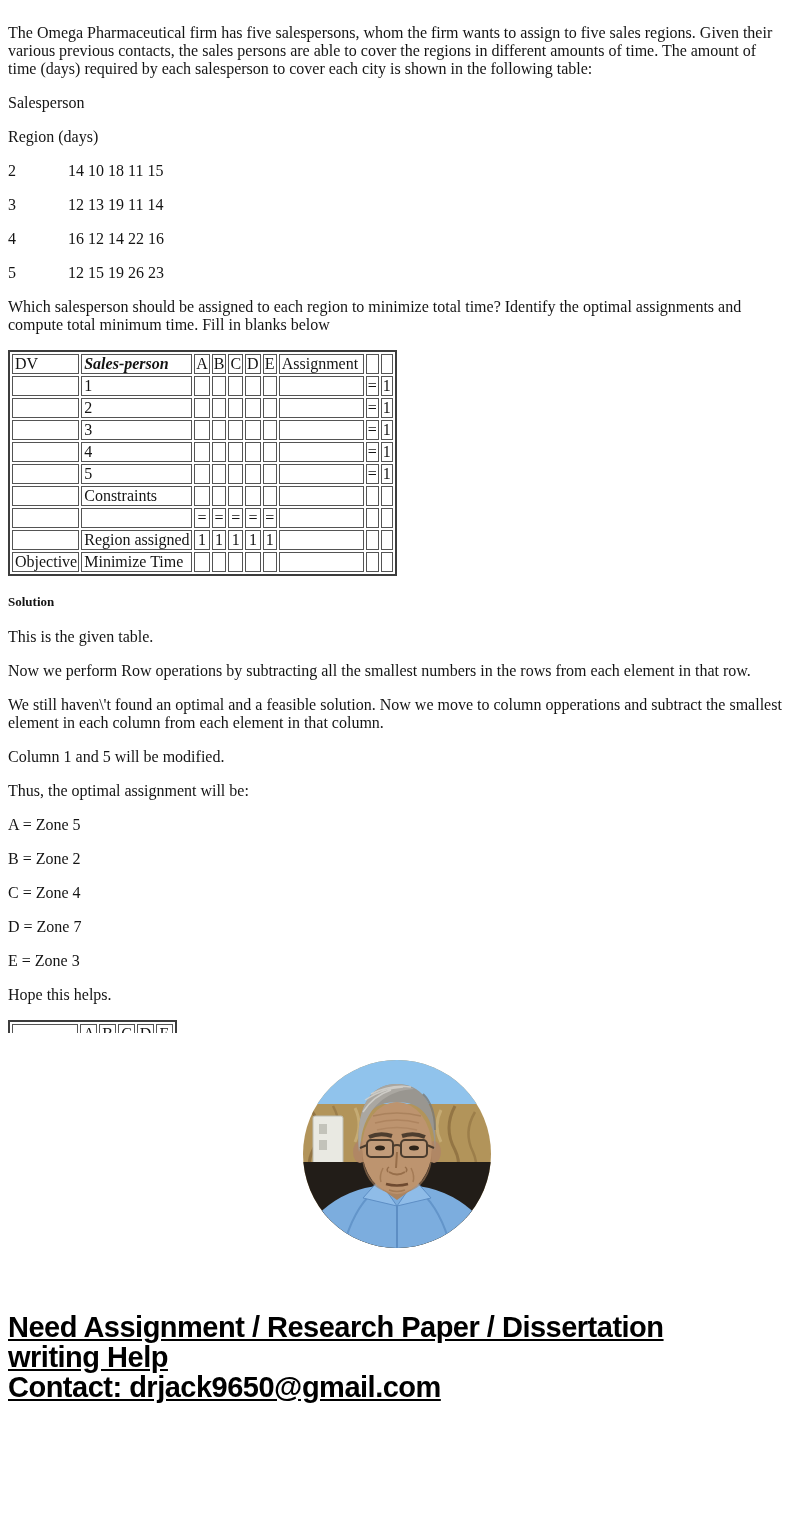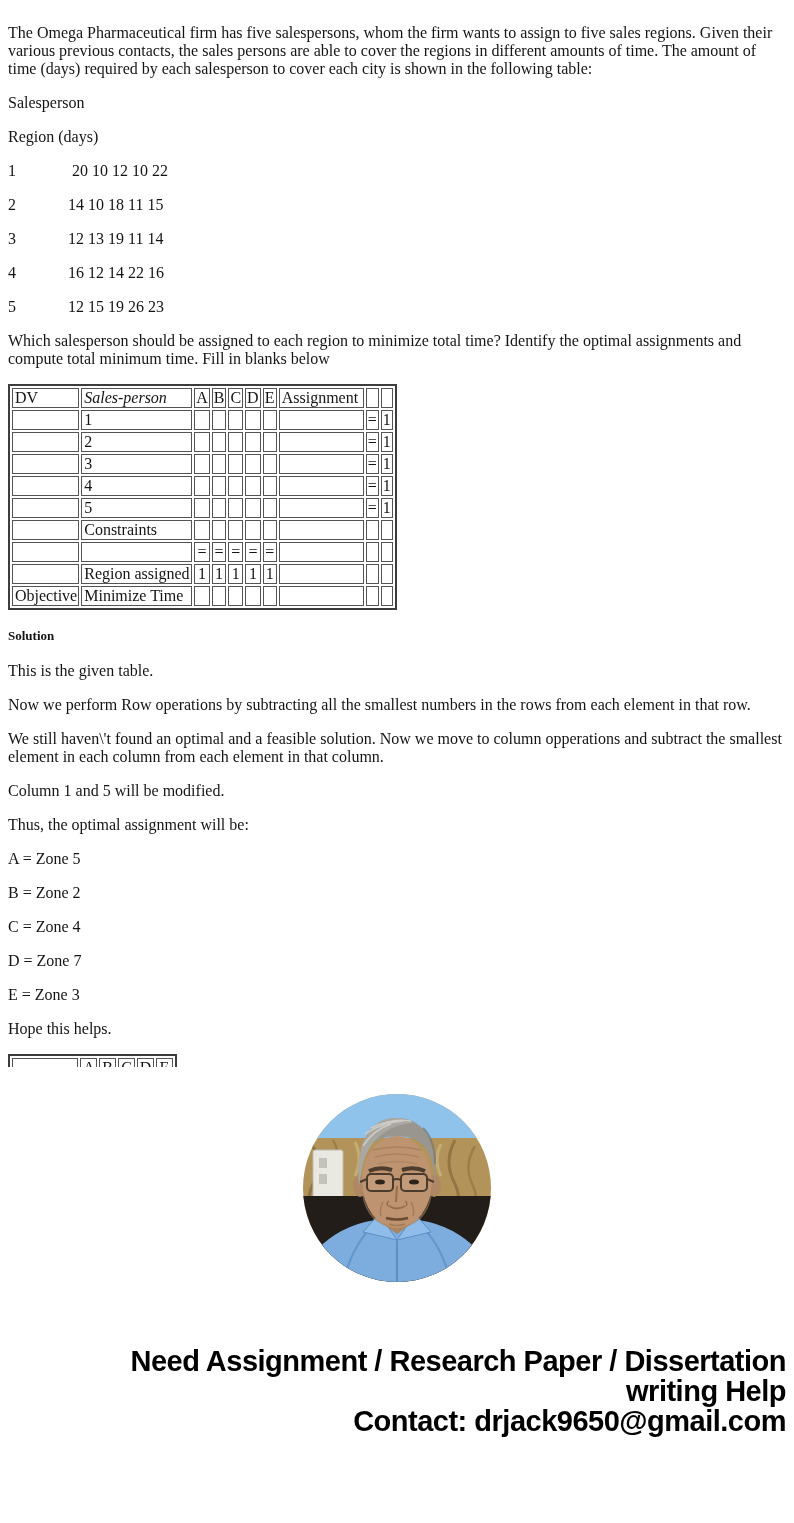--- a/index.html
+++ b/index.html
@@ -33,52 +33,52 @@
     padding:0 1px;
     line-height:18px;
     text-align:center;
     overflow:hidden;
     white-space:nowrap;
   }
   table.grid td:first-child,
   table.grid td:nth-child(2),
   table.grid td:nth-child(8) { text-align:left; padding-left:2px; }
   table.grid td.b  { font-weight:normal; }
-  table.grid td.bi { font-weight:normal; font-style:italic; }
+  table.grid td.bi { font-weight:bold; font-style:italic; }
   
   .clip { height:13px; overflow:hidden; margin-top:14px; }
   .clip table.grid { margin:0; }
   .clip table.grid td { text-align:center; }
   .clip table.grid td:first-child { text-align:left; }
 
   .photo-wrap {
     width:188px; height:188px;
     margin:27px auto 0 auto;
   }
   .banner {
     margin:64px 0 28px 0;
-    text-align:right;
+    text-align:left;
     font-family:"Liberation Sans", sans-serif;
     font-weight:bold;
     font-size:29px;
     line-height:30px;
     letter-spacing:-0.5px;
     color:#000000;
+    text-decoration:underline;
   }
 </style>
 </head>
 <body>
 
 <div class="page">
 
   <p>The Omega Pharmaceutical firm has five salespersons, whom the firm wants to assign to five sales regions. Given their various previous contacts, the sales persons are able to cover the regions in different amounts of time. The amount of time (days) required by each salesperson to cover each city is shown in the following table:</p>
   <p>Salesperson</p>
   <p>Region (days)</p>
 
-  <p class="pre">1              20 10 12 10 22</p>
   <p class="pre">2             14 10 18 11 15</p>
   <p class="pre">3             12 13 19 11 14</p>
   <p class="pre">4             16 12 14 22 16</p>
   <p class="pre">5             12 15 19 26 23</p>
 
   <p>Which salesperson should be assigned to each region to minimize total time? Identify the optimal assignments and compute total minimum time. Fill in blanks below</p>
 
   <table class="grid">
       <colgroup>
         <col style="width: 66px;">

